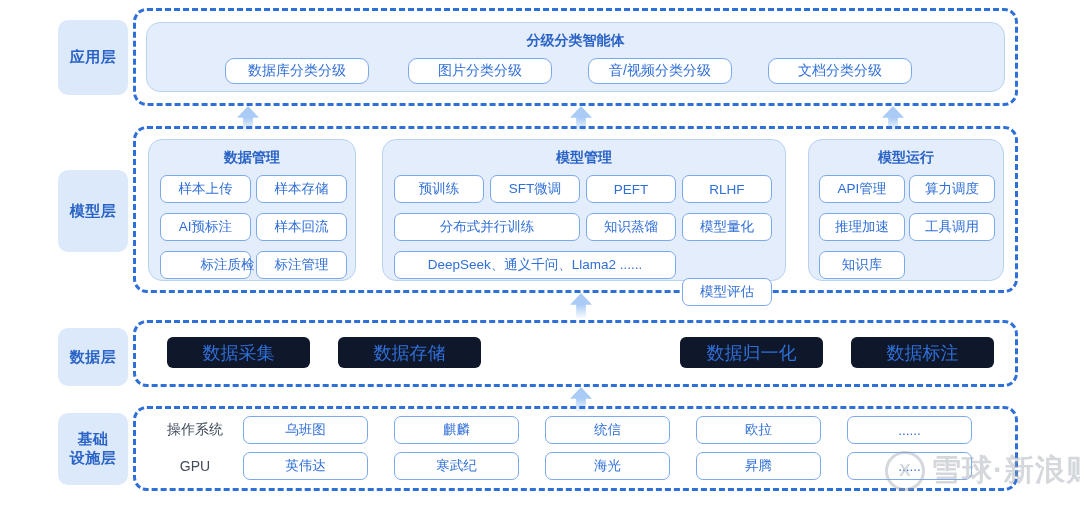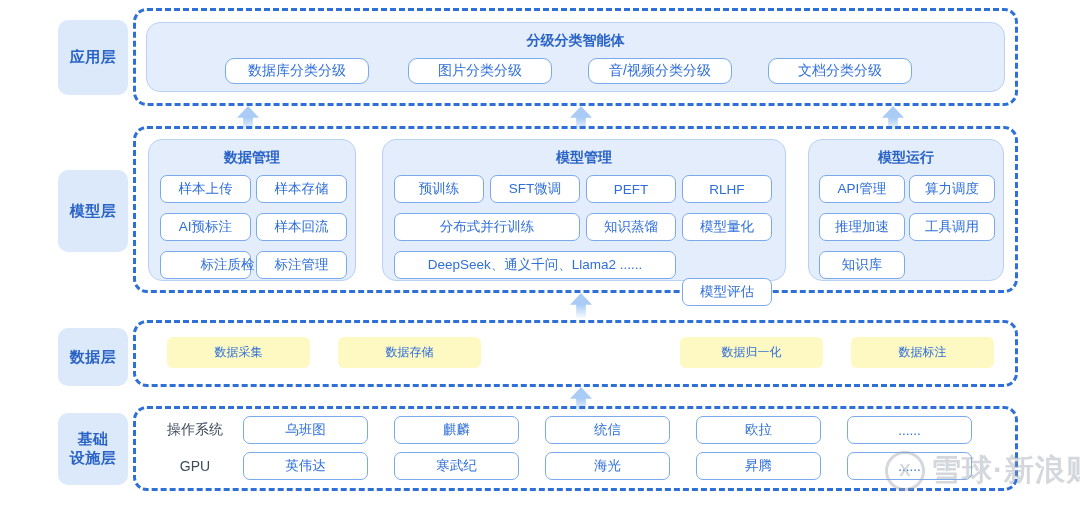--- a/index.html
+++ b/index.html
@@ -64,24 +64,24 @@
     display:flex;align-items:center;justify-content:center;
     color:#2f6fd8;
     font-size:13.5px;
     white-space:nowrap;
   }
   .pill.app{
     border-radius:9px;
     font-size:14px;
   }
   .pill.flat{
-    background:#fef9c3;
+    background:#0f172a;
     border:none;
     border-radius:6px;
-    font-size:12px;
+    font-size:18px;
   }
   .plain-label{
     position:absolute;
     display:flex;align-items:center;justify-content:center;
     font-size:14px;
     color:#3f4a5a;
     white-space:nowrap;
   }
 
   

